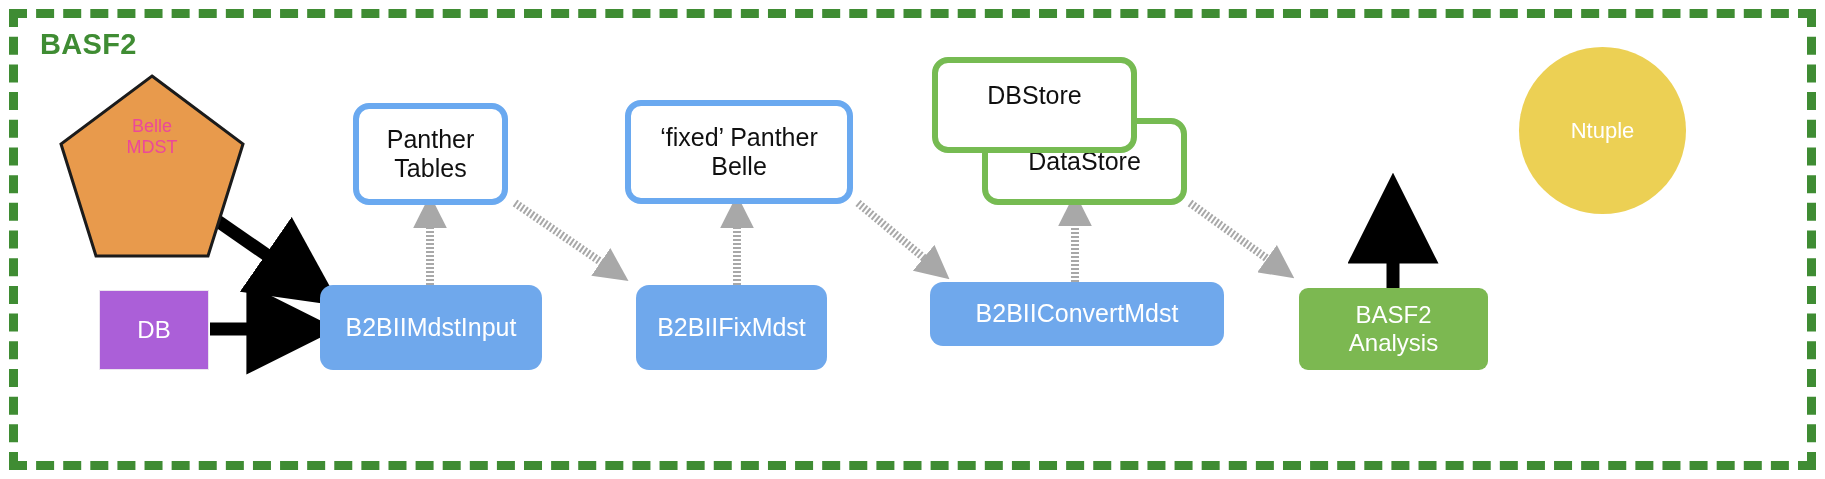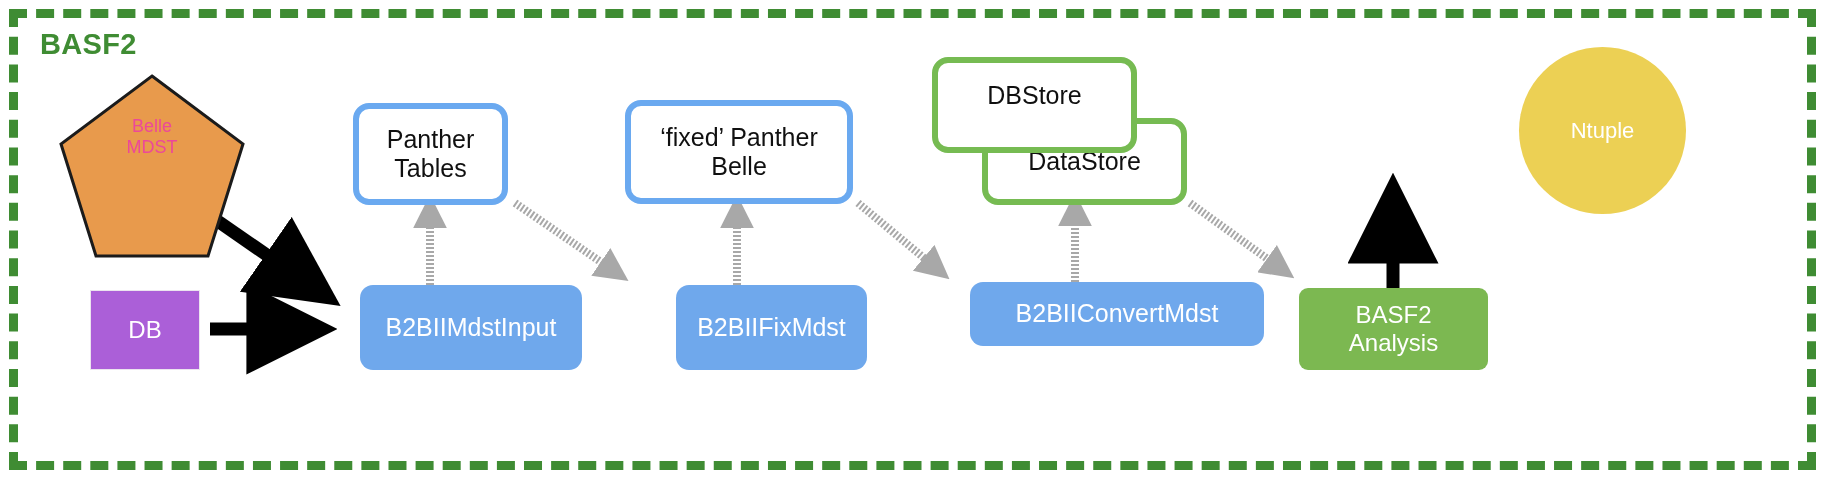--- a/index.html
+++ b/index.html
@@ -58,21 +58,21 @@
   .pentagon .node-label{
     font-size:18px;color:#ec4899;
     padding-top:44px;
     box-sizing:border-box;
     justify-content:flex-start;
   }
 
   
   .db-box{
     position:absolute;
-    left:90px; top:290px;
+    left:99px; top:290px;
     width:108px; height:78px;
     background:#ab5fd8;
     border:1px solid #ebe4ef;
   }
   .db-box .node-label{font-size:24px;color:#ffffff;}
 
   
   .store-box{
     position:absolute;
     background:#ffffff;
@@ -81,21 +81,20 @@
   }
   .store-blue{border:6px solid #6aa9f0;}
   .store-green{border:6px solid #76bb52;}
   .store-box .node-label{font-size:25px;color:#101010;}
 
   
   .module-box{
     position:absolute;
     background:#6fa8ec;
     border-radius:13px;
-    margin-left:40px;
   }
   .module-box .node-label{font-size:25px;color:#ffffff;}
   .green-box{
     position:absolute;
     background:#7cb851;
     border-radius:9px;
   }
   .green-box .node-label{font-size:24px;color:#ffffff;}
 
   

